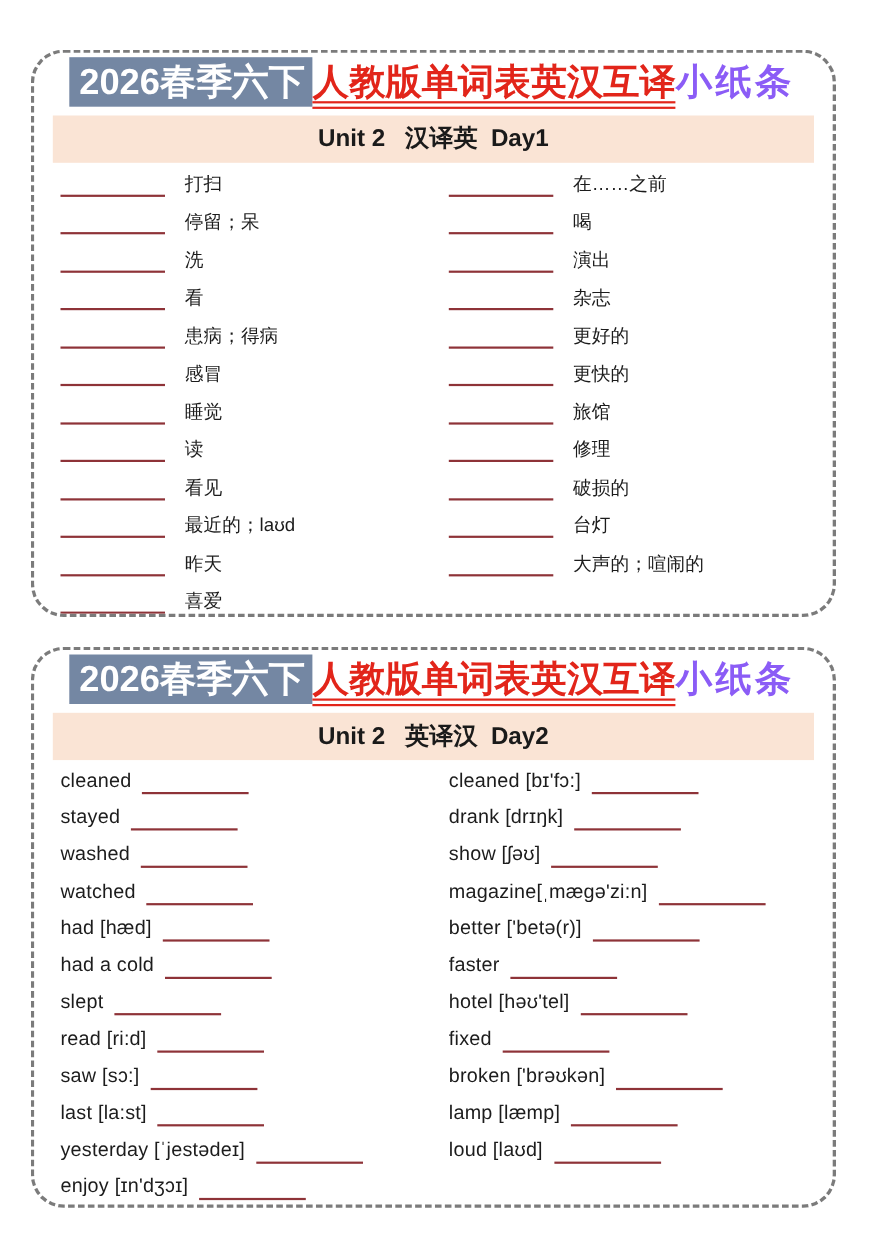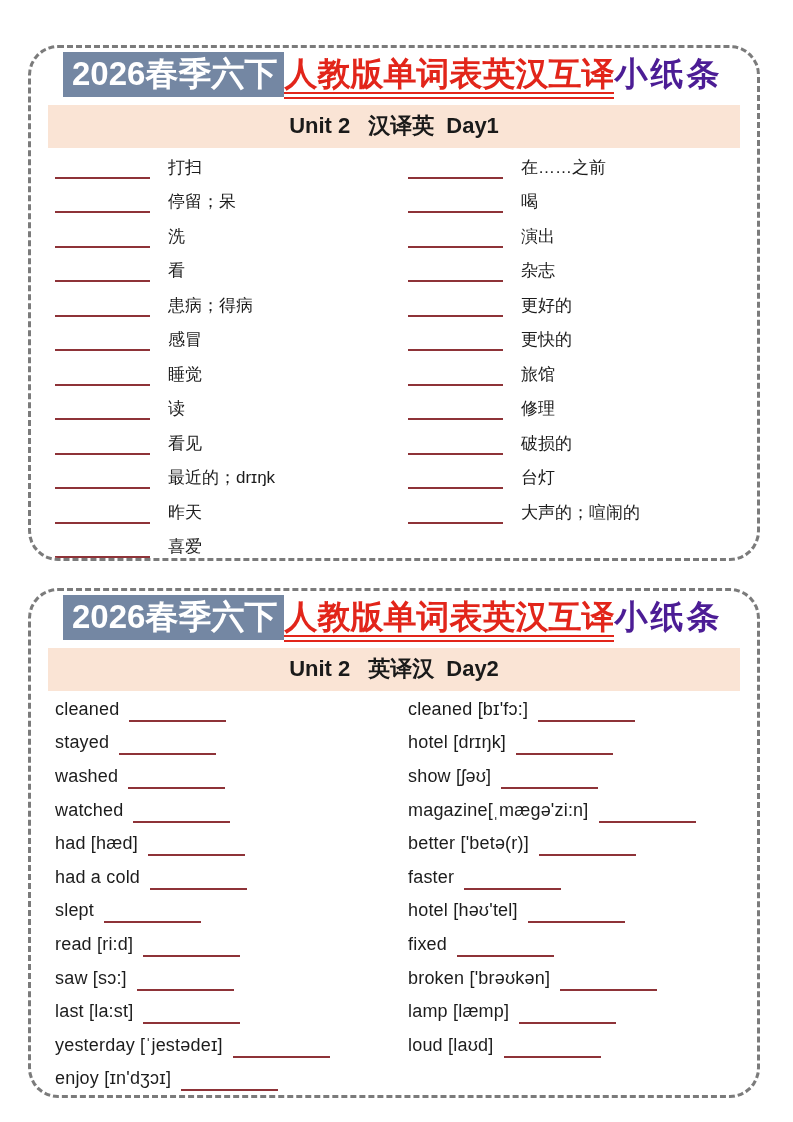--- a/index.html
+++ b/index.html
@@ -11,21 +11,21 @@
     position:absolute;left:28px;width:732px;box-sizing:border-box;
     border:3px dashed #7b7b7b;border-radius:30px;background:#fff;overflow:hidden;
   }
   #box1{top:45px;height:516px;}
   #box2{top:588px;height:510px;}
   .title{
     margin:5px 0 0 32px;font-size:33px;font-weight:bold;white-space:nowrap;line-height:1.3;
   }
   .t-prefix{background:#7487a3;color:#ffffff;padding:3px 7px 5px 9px;}
   .t-red{color:#e2251a;border-bottom:7px double #e2251a;padding-bottom:0px;}
-  .t-suffix{color:#4c1d95;letter-spacing:3px;}
+  .t-suffix{color:#8b5cf6;letter-spacing:3px;}
   .unitbar{
     margin:9px auto 0;width:692px;background:#fae4d5;text-align:center;
     font-weight:bold;font-size:22px;color:#1a1a1a;padding:6px 0 7px;
   }
   .unit-mode{margin:0 12px 0 18px;}
   .grid{display:flex;margin:8px 0 0 24px;}
   .col-left{width:353px;flex:none;display:flex;flex-direction:column;}
   .col-right{width:340px;flex:none;display:flex;flex-direction:column;}
   .row{display:flex;white-space:nowrap;}
   #box1 .row{height:34.5px;font-size:17px;}
@@ -77,21 +77,21 @@
         <div class="row">
           <span class="blank"></span>
           <span class="word">读</span>
         </div>
         <div class="row">
           <span class="blank"></span>
           <span class="word">看见</span>
         </div>
         <div class="row">
           <span class="blank"></span>
-          <span class="word">最近的；drɪŋk</span>
+          <span class="word">最近的；laʊd</span>
         </div>
         <div class="row">
           <span class="blank"></span>
           <span class="word">昨天</span>
         </div>
         <div class="row">
           <span class="blank"></span>
           <span class="word">喜爱</span>
         </div>
       </div>
@@ -197,21 +197,21 @@
           <span class="word">enjoy [ɪn'dʒɔɪ]</span>
           <span class="blank"></span>
         </div>
       </div>
     <div class="col-right">
         <div class="row">
           <span class="word">cleaned [bɪ'fɔ:]</span>
           <span class="blank"></span>
         </div>
         <div class="row">
-          <span class="word">hotel [drɪŋk]</span>
+          <span class="word">drank [drɪŋk]</span>
           <span class="blank"></span>
         </div>
         <div class="row">
           <span class="word">show [ʃəʊ]</span>
           <span class="blank"></span>
         </div>
         <div class="row">
           <span class="word">magazine[ˌmægə'zi:n]</span>
           <span class="blank"></span>
         </div>

